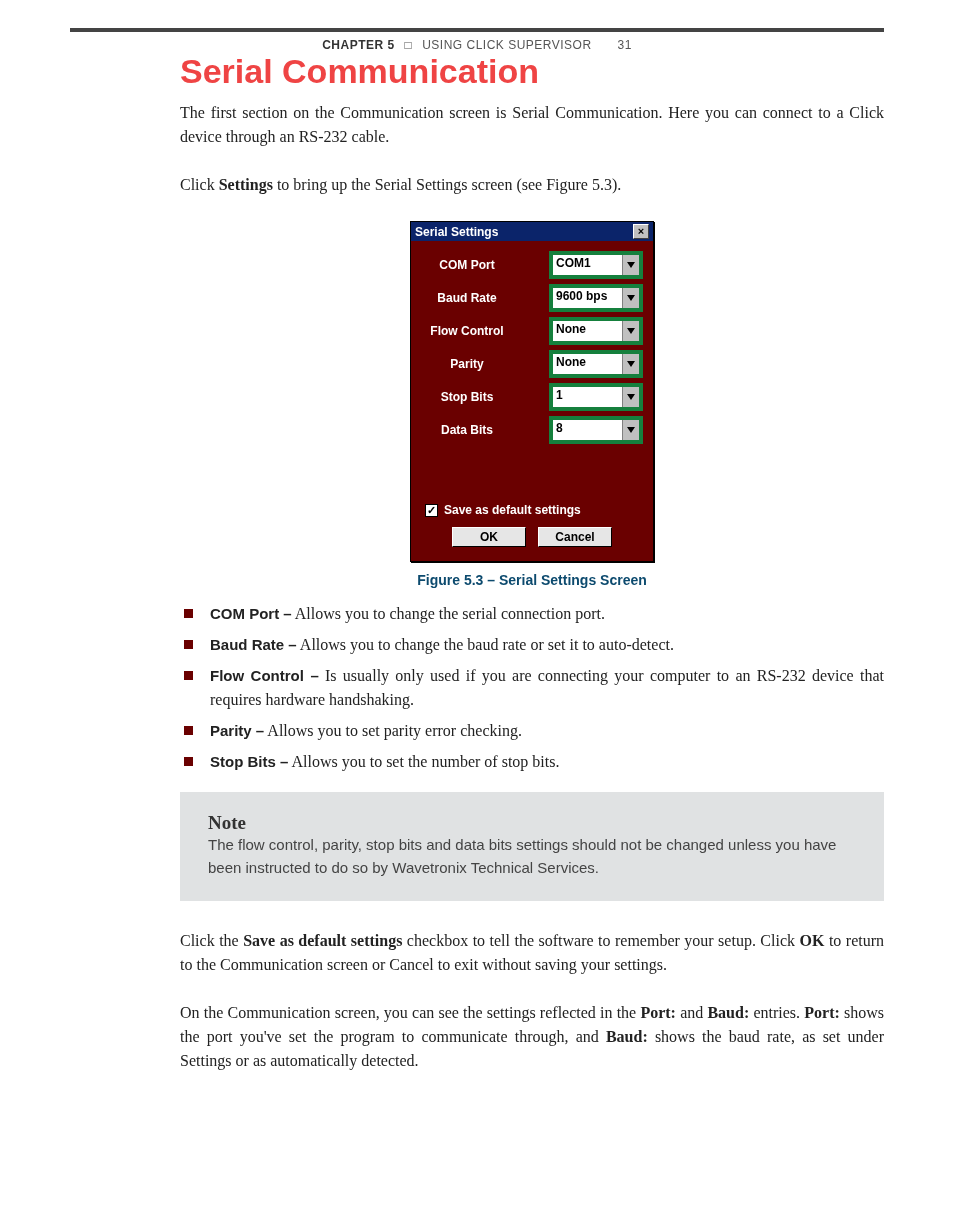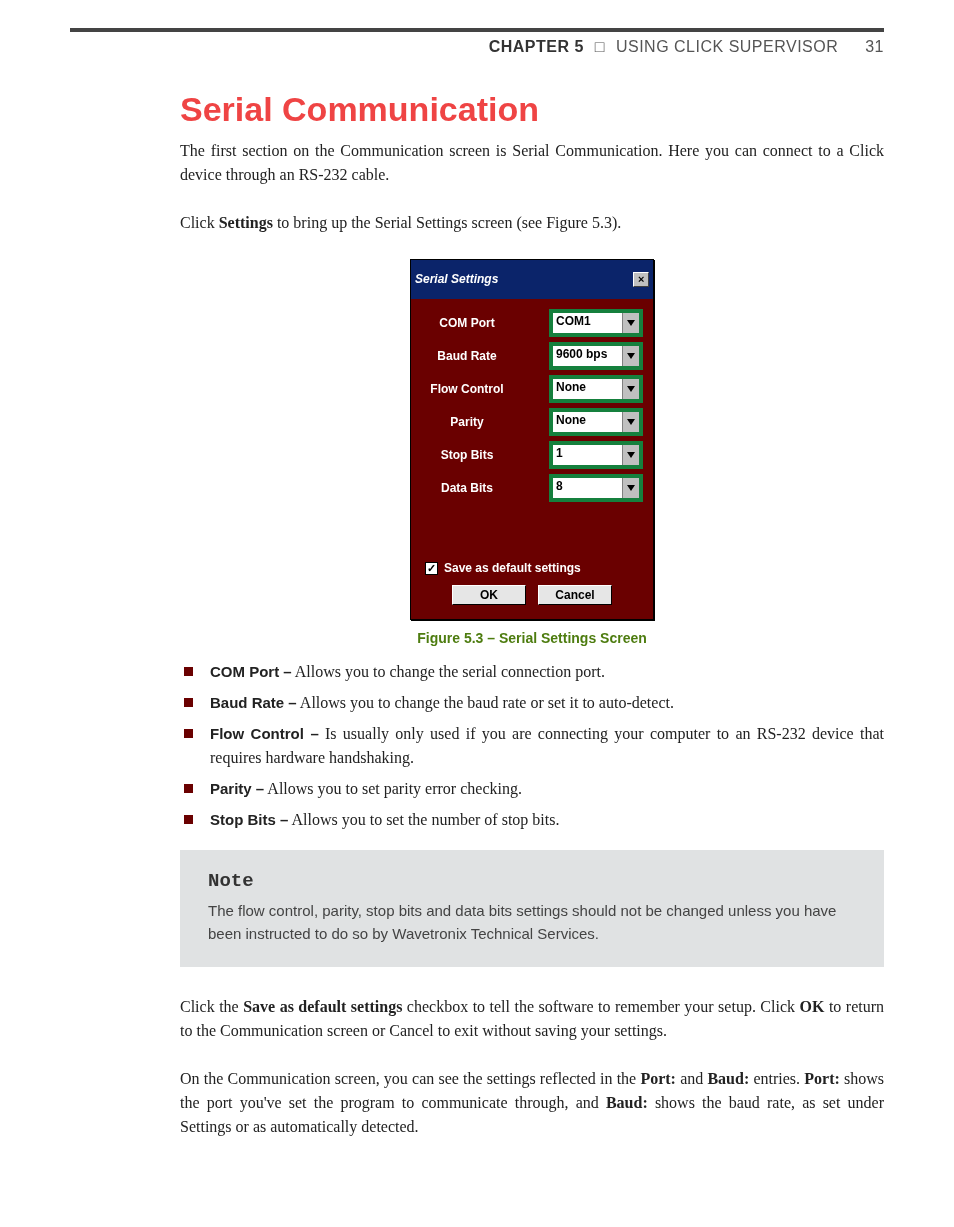--- a/index.html
+++ b/index.html
@@ -10,26 +10,25 @@
     width: 954px;
     height: 1227px;
     position: relative;
     padding: 28px 70px 40px 70px;
   }
   .header-rule {
     border-top: 4px solid #444;
     margin-bottom: 6px;
   }
   .running-head {
-    text-align: right;
+    text-align: center;
     font-family: "Segoe UI", Arial, sans-serif;
-    font-size: 16px;
+    font-size: 12px;
     letter-spacing: 0.5px;
     color: #555;
-    margin-bottom: 34px;
   }
   .running-head .chap { font-weight: 700; color: #333; }
   .running-head .sq { margin: 0 6px; }
   .running-head .pgnum { margin-left: 22px; }
   .content { padding-left: 110px; }
   h1.serial {
     font-family: "Arial Black", Arial, sans-serif;
     font-weight: 900;
     font-size: 34px;
     color: #ef4444;
@@ -58,25 +57,24 @@
     background: #6a0000;
     text-align: left;
     box-shadow: 1px 1px 0 #000;
   }
   .titlebar {
     background: linear-gradient(#0b246a, #0b246a);
     color: #fff;
     font-family: Tahoma, Arial, sans-serif;
     font-size: 12px;
     font-weight: 700;
-    padding: 12px 4px;
+    padding: 2px 4px;
     display: flex;
     justify-content: space-between;
-    align-items: flex-start;
-    font-style: italic;
+    align-items: flex-end;
   }
   .closebox {
     width: 16px; height: 15px;
     background: #c0c0c0;
     border: 1px solid #fff;
     border-right-color: #404040;
     border-bottom-color: #404040;
     color: #000;
     font-family: Arial, sans-serif;
     font-size: 11px;
@@ -154,21 +152,21 @@
     font-weight: 700;
     padding: 2px 10px;
     margin: 0 4px;
     text-align: center;
     color: #000;
   }
   .caption {
     font-family: "Arial Narrow", Arial, sans-serif;
     font-size: 14px;
     font-weight: 700;
-    color: #4d7c0f;
+    color: #0c4a6e;
     margin-top: 10px;
   }
   ul.items {
     list-style: none;
     margin: 14px 0 18px 0;
   }
   ul.items li {
     position: relative;
     padding-left: 30px;
     font-size: 16px;
@@ -190,25 +188,25 @@
     font-weight: 700;
     font-size: 15px;
     margin-top: 41px;
   }
   .notebox {
     background: #e0e2e3;
     padding: 20px 28px 22px 28px;
     margin: 6px 0 28px 0;
   }
   .notebox h3 {
-    font-family: Liberation Mono, monospace;
+    font-family: Liberation Serif, serif;
     font-weight: 700;
     font-size: 19px;
     color: #333;
-    margin-bottom: 8px;
+    margin-bottom: 0;
   }
   .notebox p {
     font-family: "Segoe UI", Arial, sans-serif;
     font-size: 15px;
     color: #444;
     line-height: 1.5;
   }
   .strong-serif { font-weight: 700; }
 </style>
 </head>

